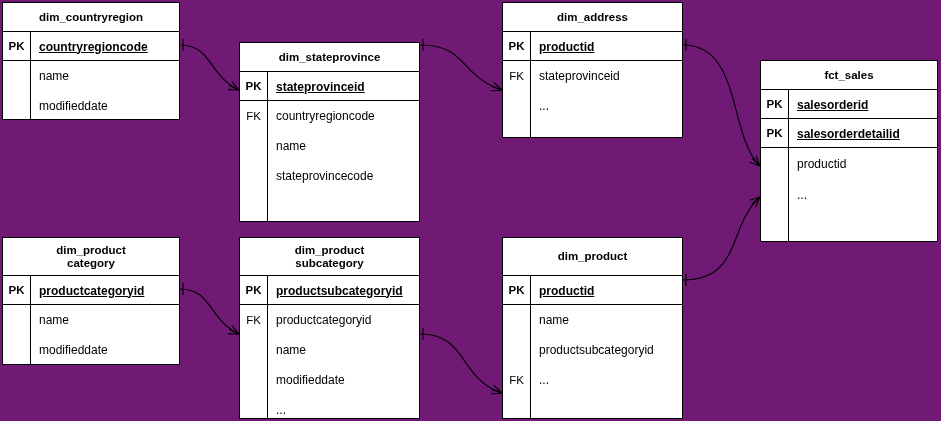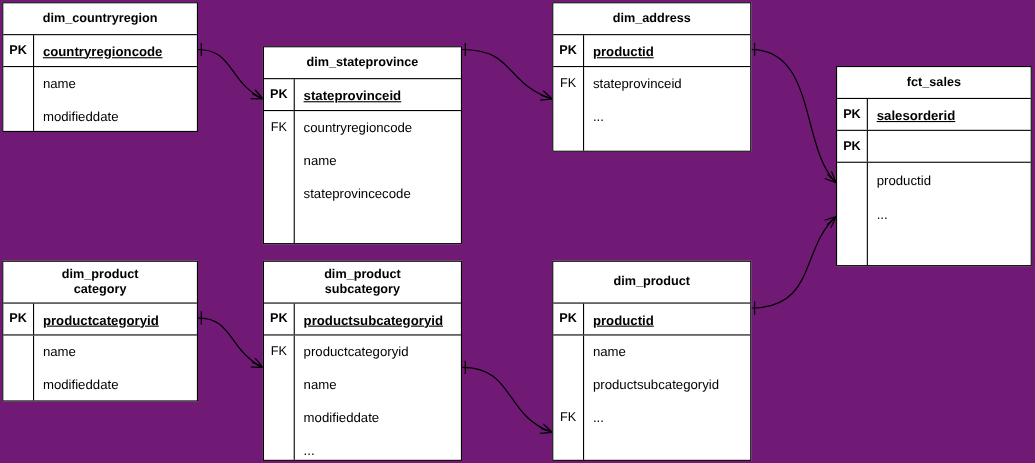--- a/index.html
+++ b/index.html
@@ -222,20 +222,23 @@
     <div class="entity" style="left: 760px; top: 60px; width: 178px; height: 182px;">
       <div class="ent-header" style="height: 29px;">fct_sales</div>
       <div class="ent-row" style="height: 29px;">
         <div class="keycol" style="width: 28px;">PK</div>
         <div class="attrcol">
           <div class="attr pk" style="height: 29px;">salesorderid</div>
         </div>
       </div>
       <div class="ent-row" style="height: 29px;">
         <div class="keycol" style="width: 28px;">PK</div>
+        <div class="attrcol">
+          <div class="attr pk" style="height: 29px;">salesorderdetailid</div>
+        </div>
       </div>
       <div class="ent-body">
         <div class="keycol body-key" style="width: 28px;"></div>
         <div class="bodyattrs">
           <div class="attr" style="height: 31px;">productid</div>
           <div class="attr" style="height: 31px;">...</div>
         </div>
       </div>
     </div>
     <div class="entity" style="left: 2px; top: 237px; width: 178px; height: 128px;">

